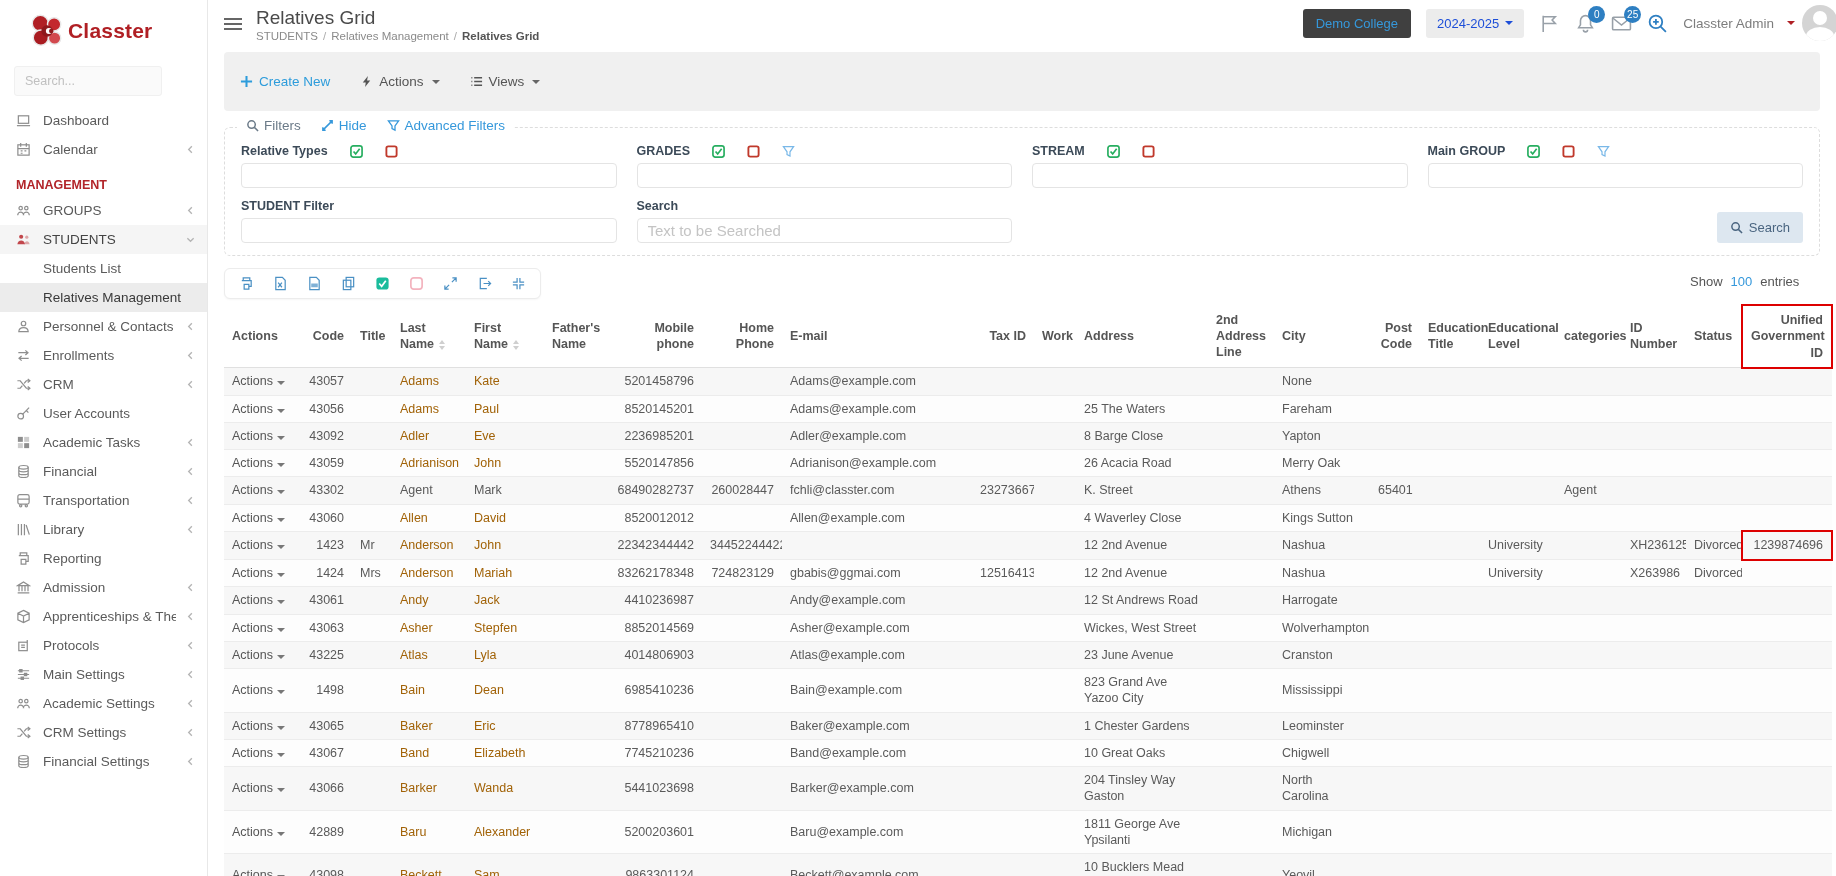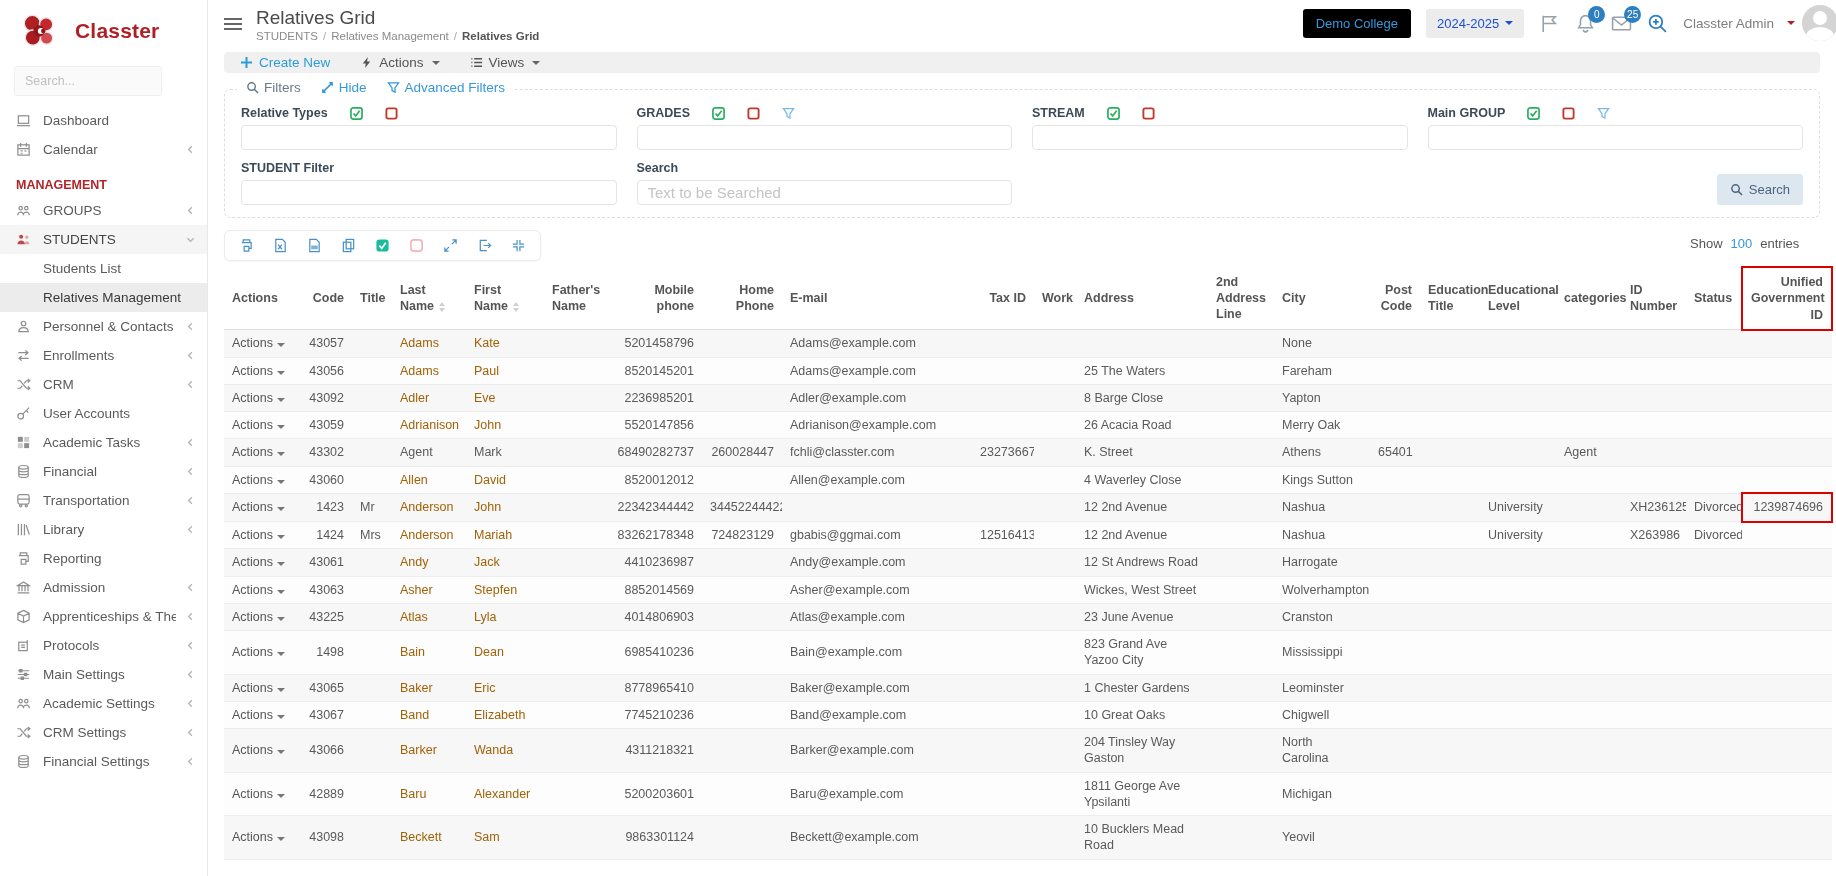--- a/index.html
+++ b/index.html
@@ -6,21 +6,21 @@
   html,body { margin:0; padding:0; }
   body {
     width:1836px; height:876px; overflow:hidden;
     font-family:"Liberation Sans", sans-serif;
     background:#fff; color:#555; font-size:13px;
   }
   .app { display:flex; width:1836px; height:876px; }
 
   
   .sidebar { width:208px; flex:none; background:#fff; border-right:1px solid #e8e8e8; overflow:hidden; }
-  .logo-row { display:flex; align-items:center; gap:17px; padding:12px 14px 8px 20px; }
+  .logo-row { display:flex; align-items:center; gap:2px; padding:12px 14px 8px 28px; }
   .logo-row svg { width:38px; height:38px; }
   .logo-text { color:#b01f24; font-size:21px; font-weight:bold; letter-spacing:.2px; }
   .side-search { margin:8px 14px 10px 14px; }
   .side-search input {
     width:148px; height:30px; border:1px solid #f0f0f0; background:#fafafa;
     border-radius:3px; padding:0 10px; font-size:12.5px; color:#777; outline:none;
     font-family:"Liberation Sans", sans-serif;
   }
   .side-search input::placeholder { color:#c0c0c0; }
   .nav-section-label { padding:14px 16px 4px 16px; color:#b2252a; font-weight:bold; font-size:12.5px; }
@@ -40,34 +40,34 @@
   .main { position:relative; width:1628px; height:876px; overflow:hidden; background:#fff; }
   .topbar { height:46px; display:flex; align-items:center; padding:0 14px 0 16px; background:#fff; }
   .hamburger { width:18px; cursor:pointer; margin-top:2px; }
   .hamburger i { display:block; height:2px; background:#666; margin:3px 0; }
   .titles { margin-left:14px; }
   .page-title { font-size:19px; color:#4a4a4a; font-weight:normal; margin:2px 0 1px 0; }
   .breadcrumb { font-size:11.5px; color:#8a8a8a; }
   .breadcrumb .sep { margin:0 5px; color:#aaa; }
   .breadcrumb .last { color:#555; font-weight:bold; }
   .top-right { margin-left:auto; display:flex; align-items:center; gap:15px; }
-  .btn-college { background:#000000; color:#3598db; border:none; border-radius:3px; padding:7px 13px; font-size:13px; cursor:pointer; font-family:inherit; }
+  .btn-college { background:#404040; color:#3598db; border:none; border-radius:3px; padding:7px 13px; font-size:13px; cursor:pointer; font-family:inherit; }
   .btn-year { background:#ececec; color:#1d4ed8; border:none; border-radius:3px; padding:7px 11px; font-size:13px; cursor:pointer; font-family:inherit; display:flex; align-items:center; }
   .caret { display:inline-block; width:0; height:0; border-left:4px solid transparent; border-right:4px solid transparent; border-top:4px solid currentColor; margin-left:6px; vertical-align:middle; }
   .icon-btn { position:relative; color:#98a0a8; display:inline-flex; cursor:pointer; }
   .icon-btn svg { width:21px; height:21px; }
   .badge { position:absolute; top:-7px; right:-9px; background:#2e7fc2; color:#fff; font-size:10px; border-radius:9px; min-width:17px; height:17px; line-height:17px; text-align:center; padding:0 3px; }
   .user-box { display:flex; align-items:center; gap:7px; color:#7d7d7d; font-size:13.5px; cursor:pointer; white-space:nowrap; }
   .user-box .caret { color:#b02025; }
   .avatar { width:36px; height:36px; border-radius:50%; background:#d4d4d4; flex:none; margin-right:-16px; position:relative; overflow:hidden; }
   .avatar:before { content:""; position:absolute; left:11px; top:6px; width:14px; height:14px; border-radius:50%; background:#fff; }
   .avatar:after { content:""; position:absolute; left:4px; top:22px; width:28px; height:18px; border-radius:50%; background:#fff; }
 
   
-  .action-bar { margin:6px 16px 0 16px; background:#f0f0f0; border-radius:4px; padding:3px 16px; display:flex; align-items:center; gap:30px; font-size:13.5px; }
+  .action-bar { margin:6px 16px 0 16px; background:#f0f0f0; border-radius:4px; padding:22px 16px; display:flex; align-items:center; gap:30px; font-size:13.5px; }
   .ab-item { display:inline-flex; align-items:center; gap:6px; cursor:pointer; color:#555; }
   .ab-item.create { color:#2d9cdb; }
   .ab-item svg { width:13px; height:13px; }
   .ab-caret { display:inline-block; width:0; height:0; border-left:4px solid transparent; border-right:4px solid transparent; border-top:4px solid #666; margin-left:2px; }
 
   
   .filters-panel { margin:16px 16px 0 16px; border:1px dashed #ddd; border-radius:6px; padding:16px 16px 12px 16px; position:relative; }
   .filters-legend { position:absolute; top:-10px; left:12px; background:#fff; padding:0 9px; display:flex; align-items:center; gap:20px; font-size:13.5px; }
   .leg-item { display:inline-flex; align-items:center; gap:5px; cursor:pointer; }
   .leg-item svg { width:13px; height:13px; }
@@ -1003,21 +1003,21 @@
             <td></td>
             <td class="right"></td>
           </tr>
           <tr class="odd">
             <td><span class="row-actions">Actions<span class="ab-caret"></span></span></td>
             <td class="right">43066</td>
             <td></td>
             <td><span class="link">Barker</span></td>
             <td><span class="link">Wanda</span></td>
             <td></td>
-            <td class="right">4311218321</td>
+            <td class="right">5441023698</td>
             <td class="right"></td>
             <td>Barker@example.com</td>
             <td class="right"></td>
             <td></td>
             <td>204 Tinsley Way Gaston</td>
             <td></td>
             <td>North Carolina</td>
             <td class="right"></td>
             <td></td>
             <td></td>

